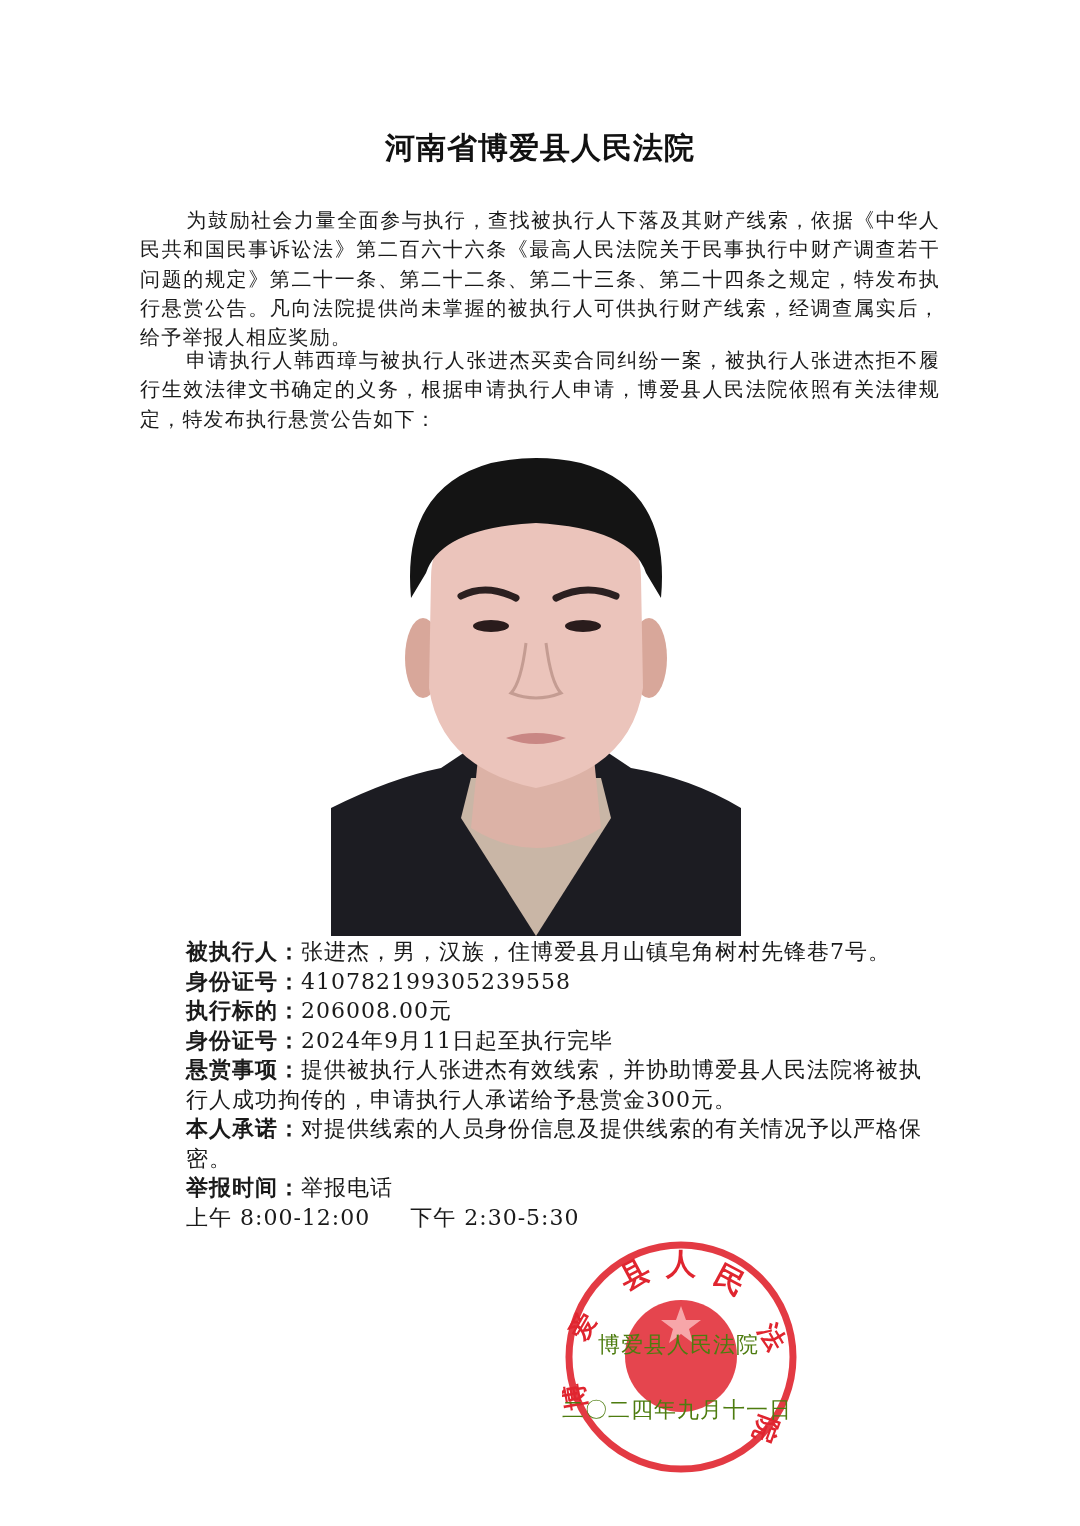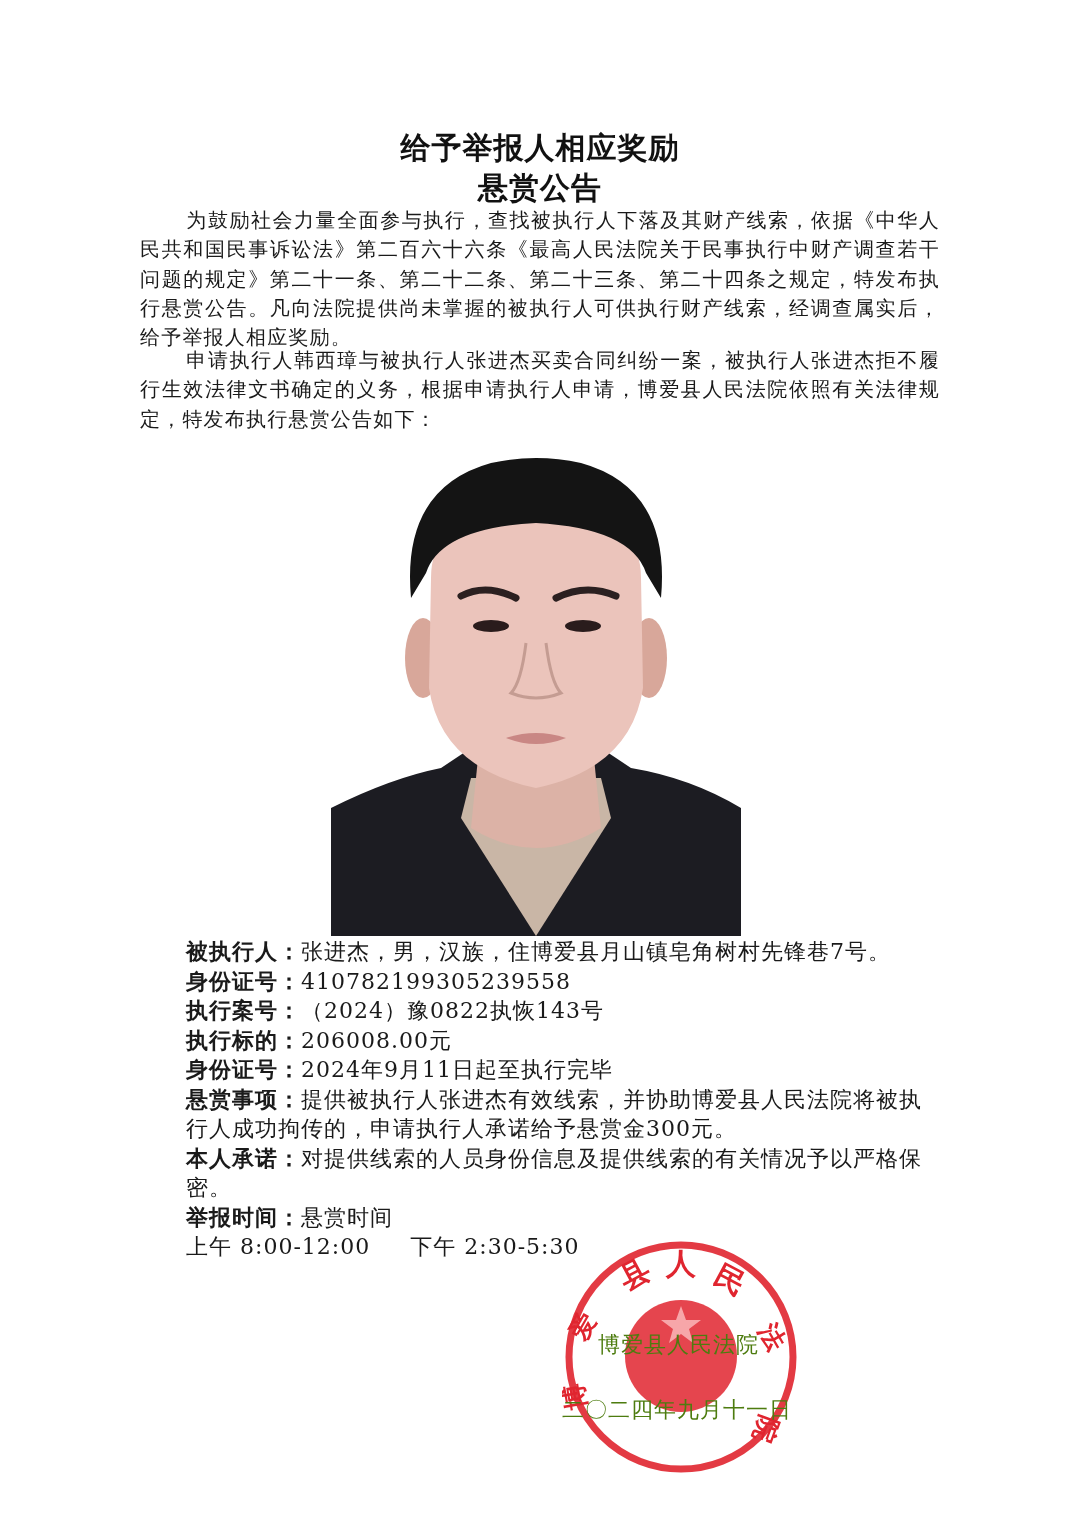--- a/index.html
+++ b/index.html
@@ -24,22 +24,21 @@
   .info .lab { font-family:"DejaVu Sans","Liberation Sans",sans-serif; font-weight:bold; }
   .info .ind { padding-left:46px; }
   .seal { position:absolute; left:562px; top:1238px; width:238px; height:238px; }
   .sign { position:absolute; font-size:22px; letter-spacing:1px; color:#4d7c0f; }
 </style>
 </head>
 <body>
 
 <div class="page">
 
-  <div class="title t1">给予举报人相应奖励</div>
-  <div class="title t2">悬赏公告</div>
+  <div class="title t1">河南省博爱县人民法院</div>
 
   <div class="para p1"><span class="indent"></span><span>为鼓励社会力量全面参与执行，查找被执行人下落及其财产线索，依据《中华人民共和国民事诉讼法》第二百六十六条《最高人民法院关于民事执行中财产调查若干问题的规定》第二十一条、第二十二条、第二十三条、第二十四条之规定，特发布执行悬赏公告。凡向法院提供尚未掌握的被执行人可供执行财产线索，经调查属实后，给予举报人相应奖励。</span></div>
   <div class="para p2"><span class="indent"></span><span>申请执行人韩西璋与被执行人张进杰买卖合同纠纷一案，被执行人张进杰拒不履行生效法律文书确定的义务，根据申请执行人申请，博爱县人民法院依照有关法律规定，特发布执行悬赏公告如下：</span></div>
 
   <div class="photo">
     <svg width="410" height="488" viewBox="0 0 410 488" xmlns="http://www.w3.org/2000/svg">
 
       <path d="M0 360 Q60 330 110 320 L140 300 L270 300 L300 320 Q360 330 410 360 L410 488 L0 488 Z" fill="#1c1c22"></path>
 
       <path d="M130 370 L205 488 L280 370 L270 330 L140 330 Z" fill="#c9b6a6"></path>
@@ -61,26 +60,25 @@
 
       <path d="M195 195 Q190 235 180 245 Q205 255 230 245 Q220 235 215 195" stroke="#c49c92" stroke-width="3" fill="none"></path>
 
       <path d="M175 290 Q205 280 235 290 Q205 302 175 290 Z" fill="#c98784"></path>
     </svg>
   </div>
 
   <div class="info" style="top:937px;">
     <div class="row ind"><span class="lab">被执行人：</span><span>张进杰，男，汉族，住博爱县月山镇皂角树村先锋巷7号。</span></div>
     <div class="row ind"><span class="lab">身份证号：</span><span>410782199305239558</span></div>
-    <div class="row ind"><span class="lab">执行案号：</span><span>（2024）豫0822执恢143号</span></div>
     <div class="row ind"><span class="lab">执行标的：</span><span>206008.00元</span></div>
     <div class="row ind"><span class="lab">身份证号：</span><span>2024年9月11日起至执行完毕</span></div>
     <div class="row ind" style="text-indent:0;"><span class="lab">悬赏事项：</span><span>提供被执行人张进杰有效线索，并协助博爱县人民法院将被执行人成功拘传的，申请执行人承诺给予悬赏金300元。</span></div>
     <div class="row ind"><span class="lab">本人承诺：</span><span>对提供线索的人员身份信息及提供线索的有关情况予以严格保密。</span></div>
-    <div class="row ind"><span class="lab">举报时间：</span><span>悬赏时间</span></div>
+    <div class="row ind"><span class="lab">举报时间：</span><span>举报电话</span></div>
     <div class="row ind"><span>上午 8:00-12:00</span><span style="display:inline-block;width:40px;"></span><span>下午 2:30-5:30</span></div>
   </div>
 
   <div class="seal">
     <svg width="238" height="238" viewBox="0 0 238 238" xmlns="http://www.w3.org/2000/svg">
       <circle cx="119" cy="119" r="112" fill="none" stroke="#e0252f" stroke-width="7" opacity="0.9"></circle>
       <circle cx="119" cy="118" r="56" fill="#e0252f" opacity="0.85"></circle>
       <polygon points="119,68 124,82 139,82 127,91 131,105 119,96 107,105 111,91 99,82 114,82" fill="#ffd0d0" opacity="0.7"></polygon>
       <text x="64" y="52" font-size="30" font-weight="bold" fill="#e0252f" font-family="DejaVu Sans, sans-serif" transform="rotate(-28 64 52)">县</text>
       <text x="104" y="36" font-size="30" font-weight="bold" fill="#e0252f" font-family="DejaVu Sans, sans-serif">人</text>

